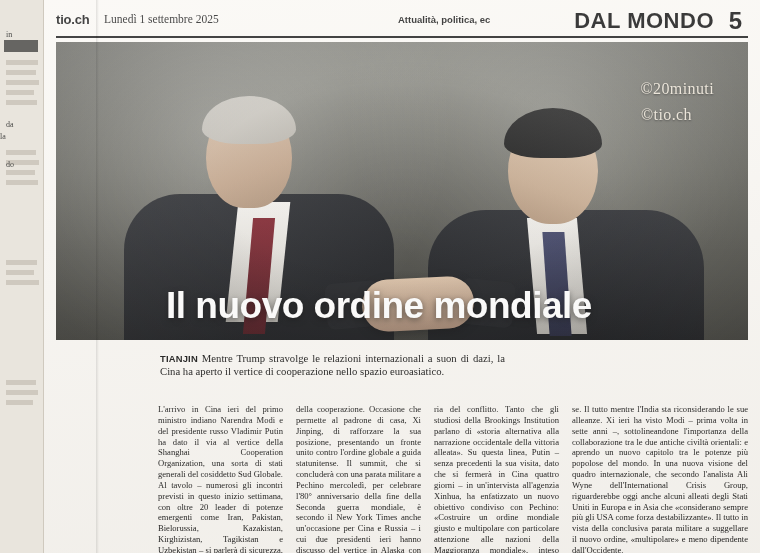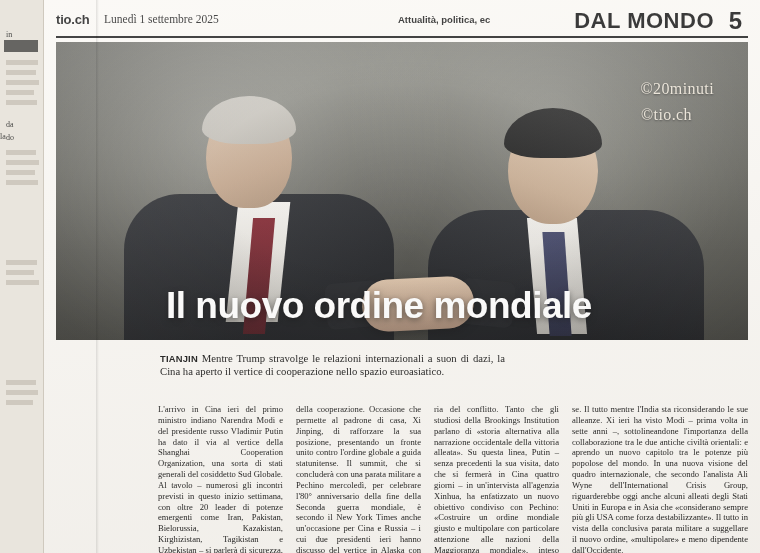--- a/index.html
+++ b/index.html
@@ -318,21 +318,21 @@
     <div class="slv-line" style="top:180px;width:32px;"></div>
     <div class="slv-line" style="top:260px;width:31px;"></div>
     <div class="slv-line" style="top:270px;width:28px;"></div>
     <div class="slv-line" style="top:280px;width:33px;"></div>
     <div class="slv-line" style="top:380px;width:30px;"></div>
     <div class="slv-line" style="top:390px;width:32px;"></div>
     <div class="slv-line" style="top:400px;width:27px;"></div>
     <div class="edge-txt" style="left:6px;top:30px;">in</div>
     <div class="edge-txt" style="left:6px;top:120px;">da</div>
     <div class="edge-txt" style="left:0;top:132px;">la</div>
-    <div class="edge-txt" style="left:6px;top:133px;">do</div>
+    <div class="edge-txt" style="left:6px;top:160px;">do</div>
   </div>
 
   <div class="sheet">
 
     <div class="masthead">
       <div class="mh-logo">tio.ch</div>
       <div class="mh-date">Lunedì 1 settembre 2025</div>
       <div class="mh-section">Attualità, politica, ec</div>
       <div class="mh-title">DAL MONDO</div>
       <div class="mh-page">5</div>

